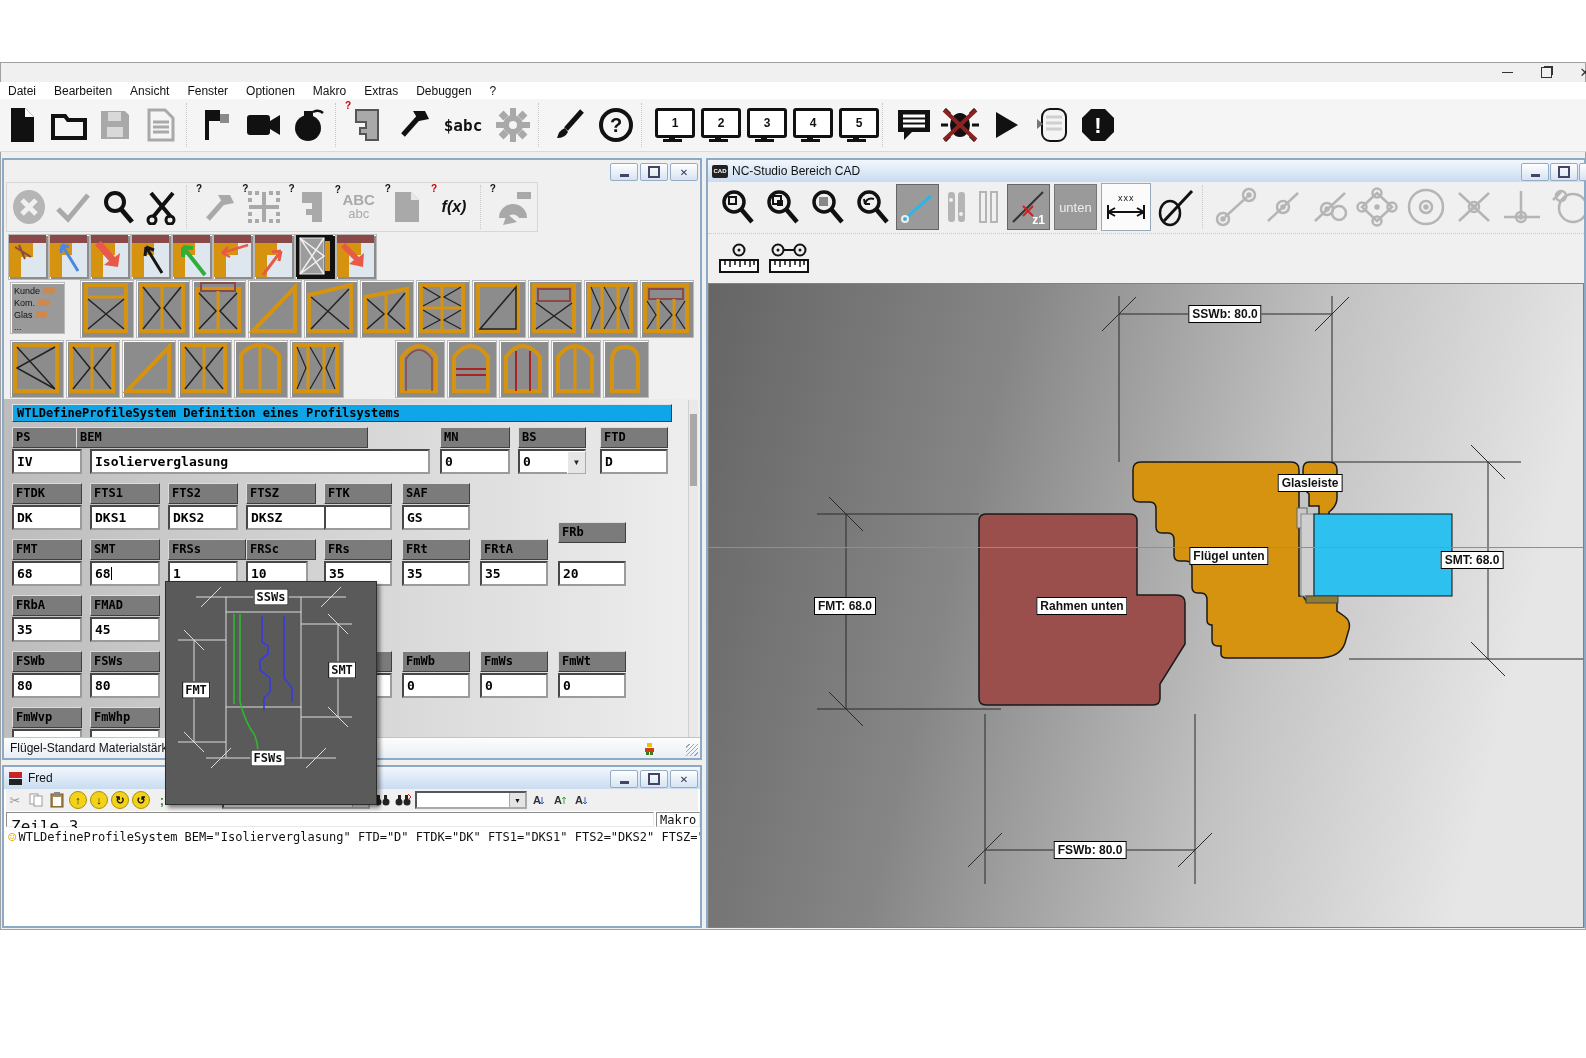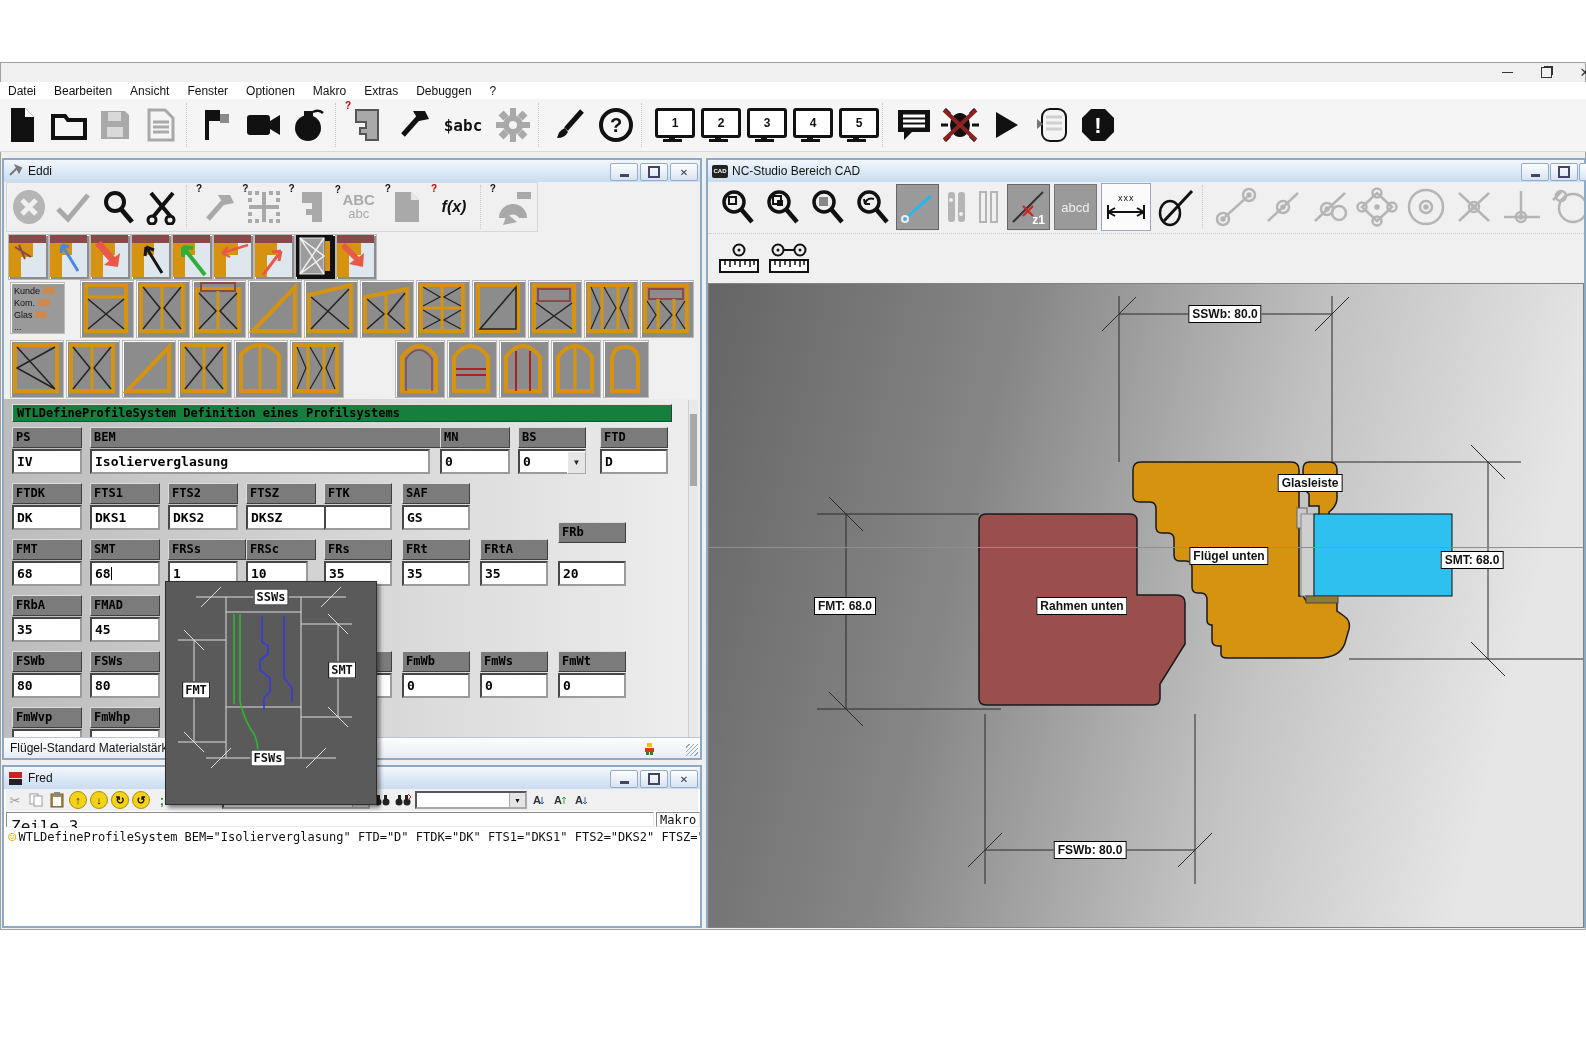--- a/index.html
+++ b/index.html
@@ -29,21 +29,21 @@
   .tb{position:absolute;height:22px;background:linear-gradient(#f2f7fd,#c9dcf0);display:flex;align-items:center;font-size:12px;color:#111;}
   .tbtn{position:absolute;width:26px;height:16px;background:linear-gradient(#fefefe,#d7e3f2);border:1px solid #96adc8;border-radius:2px;display:flex;align-items:center;justify-content:center;font-size:10px;color:#335;}
   .minbar{width:9px;height:3px;background:#446;margin-top:7px;}
   .maxbox{width:8px;height:8px;border:2px solid #446;}
   .btn{position:relative;display:flex;align-items:center;justify-content:center;background:#f0f0f0;}
   .btn.sel{border:1px solid #9ab;background:#fbfbfb;}
   .btn.pressed{background:#9a9a9a;border:1px solid #666;}
   .thumb{position:absolute;border:1px solid #b9b9b9;background:#8c8c8c;box-shadow:1px 1px 0 #fff inset;}
   
   .formarea{position:absolute;left:4px;background:linear-gradient(90deg,#bdbdbd,#eeeeee);}
-  .formhdr{position:absolute;background:#15803d;border:1px solid;border-color:#e0e0e0 #3c3c3c #3c3c3c #e0e0e0;
+  .formhdr{position:absolute;background:#0ea5e9;border:1px solid;border-color:#e0e0e0 #3c3c3c #3c3c3c #e0e0e0;
            font-family:"DejaVu Sans Mono",monospace;font-weight:bold;font-size:12px;color:#000;padding:1px 4px;box-sizing:border-box;}
   .fldh{position:absolute;height:21px;background:#7b7b7b;border:1px solid;border-color:#dcdcdc #3f3f3f #3f3f3f #dcdcdc;
         font-family:"DejaVu Sans Mono",monospace;font-weight:bold;font-size:12px;color:#000;padding:2px 3px;box-sizing:border-box;}
   .fldi{position:absolute;height:25px;background:#fff;border:2px inset #9b9b9b;font-family:"DejaVu Sans Mono",monospace;
         font-weight:bold;font-size:13px;color:#000;padding:3px 3px;box-sizing:border-box;overflow:hidden;white-space:nowrap;}
   .caret{display:inline-block;width:1px;height:13px;background:#000;vertical-align:-2px;}
   .ddbtn{position:absolute;width:17px;height:21px;background:#e6e6e6;border:1px outset #fff;display:flex;align-items:center;justify-content:center;font-size:8px;color:#222;}
   .vsb{position:absolute;width:9px;background:#e9e9e9;border-left:1px solid #cfcfcf;}
   .vsb .th{position:absolute;left:1px;width:7px;background:#a9a9a9;}
   .statusbar{position:absolute;background:linear-gradient(#fdfdfd,#e9eef5);border-top:1px solid #b9c6d6;display:flex;align-items:center;font-size:12px;padding-left:6px;box-sizing:border-box;}
@@ -260,26 +260,20 @@
     </div>
     <div class="mbtn">
       <svg width="36" height="36">
           <path d="M11 2 h14 l9 9 v14 l-9 9 h-14 l-9 -9 v-14 z" fill="#111"></path>
           <text x="18" y="26" text-anchor="middle" font-size="22" font-weight="bold" fill="#fff" font-family="Liberation Sans">!</text>
         </svg>
     </div>
   </div>
 
   <div class="w" style="left:2px;top:158px;width:700px;height:602px;"></div>
-  <div class="tb" style="left:4px;top:160px;width:696px;">
-    <svg width="16" height="14" style="margin:0 4px">
-        <path d="M2 11 L10 3 M8 2 l5 2 l-2 4 z" stroke="#777" stroke-width="2" fill="#999"></path>
-      </svg>
-    <span>Eddi</span>
-  </div>
   <div class="tbtn" style="left:610px;top:163px">
       <div class="minbar"></div>
     </div>
   <div class="tbtn" style="left:640px;top:163px">
       <div class="maxbox"></div>
     </div>
   <div class="tbtn" style="left:670px;top:163px">
       <span>✕</span>
     </div>
 
@@ -554,21 +548,21 @@
     <div class="thumb" style="left:603px;top:340px;width:44px;height:56px"><svg width="42" height="54">
           <path d="M8 50 V20 Q8 6 21 6 Q34 6 34 20 V50 z" fill="none" stroke="#d6930f" stroke-width="4"></path>
         </svg></div>
   </div>
 
   <div class="formarea" style="top:399px;width:694px;height:338px;"></div>
   <div class="formhdr" style="left:12px;top:404px;width:660px;height:18px;">WTLDefineProfileSystem Definition eines Profilsystems</div>
 
   <div class="fldh" style="left:12px;top:427px;width:70px">PS</div>
   <div class="fldi" style="left:12px;top:449px;width:70px"><span>IV</span></div>
-  <div class="fldh" style="left:90px;top:427px;width:356px">BEM</div>
+  <div class="fldh" style="left:76px;top:427px;width:292px">BEM</div>
   <div class="fldi" style="left:90px;top:449px;width:340px"><span>Isolierverglasung</span></div>
   <div class="fldh" style="left:440px;top:427px;width:70px">MN</div>
   <div class="fldi" style="left:440px;top:449px;width:70px"><span>0</span></div>
   <div class="fldh" style="left:518px;top:427px;width:68px">BS</div>
   <div class="fldi" style="left:518px;top:449px;width:68px"><span>0</span></div>
   <div class="ddbtn" style="left:567px;top:451px">
       <span>▼</span>
     </div>
   <div class="fldh" style="left:600px;top:427px;width:68px">FTD</div>
   <div class="fldi" style="left:600px;top:449px;width:68px"><span>D</span></div>
@@ -814,21 +808,21 @@
         </svg>
       </div>
     <div class="btn pressed" style="width:44px;height:44px">
       <svg width="38" height="38">
           <path d="M4 34 L34 4" stroke="#333" stroke-width="2"></path>
           <path d="M14 18 l10 10 M24 18 l-10 10" stroke="#c22" stroke-width="2"></path>
         </svg>
       <span style="position:absolute;right:4px;bottom:2px;color:#fff;font-size:12px;font-weight:bold">z1</span>
     </div>
     <div class="btn" style="width:44px;height:44px;background:#9a9a9a;border:1px solid #777">
-        <span style="color:#eee;font-size:13px">abcd</span>
+        <span style="color:#eee;font-size:13px">unten</span>
       </div>
     <div class="btn sel" style="width:52px;height:46px;background:#fbfbfb;flex-direction:column">
       <span style="font-size:9px;letter-spacing:1px">xxx</span>
       <svg width="44" height="18">
           <path d="M4 9 H40 M4 9 l7 -4 M4 9 l7 4 M40 9 l-7 -4 M40 9 l-7 4 M4 2 v14 M40 2 v14" stroke="#111" stroke-width="2" fill="none"></path>
         </svg>
     </div>
     <div class="btn" style="width:44px;height:44px">
         <svg width="40" height="40">
           <ellipse cx="14" cy="26" rx="10" ry="12" fill="none" stroke="#111" stroke-width="2.5"></ellipse>

